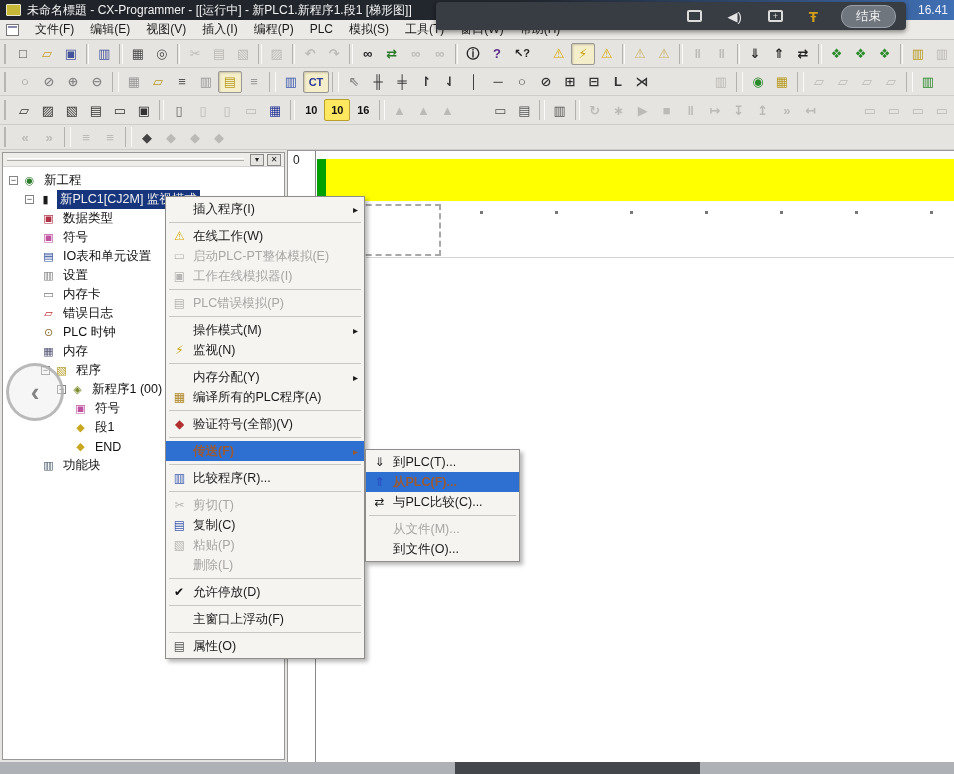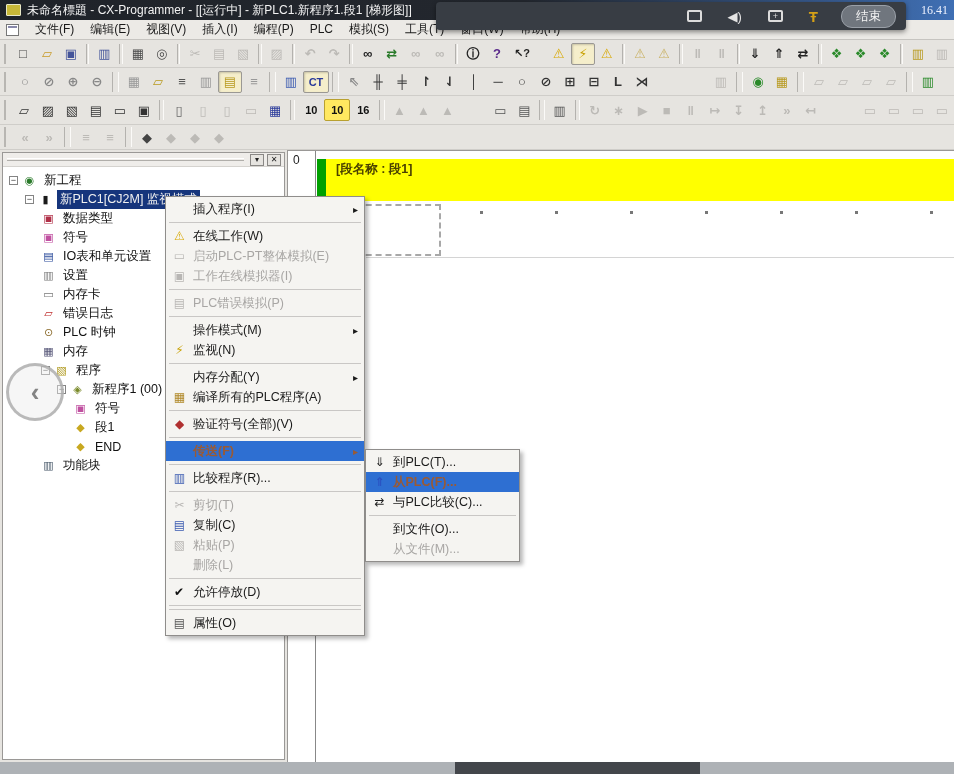--- a/index.html
+++ b/index.html
@@ -4,21 +4,21 @@
 <style>
   * { margin:0; padding:0; box-sizing:border-box; }
   html,body { width:954px; height:774px; overflow:hidden; }
   body { font-family:"Liberation Sans","DejaVu Sans",sans-serif; position:relative; background:#e6e4e0; font-size:12px; }
 
   
   #titlebar { position:absolute; left:0; top:0; width:954px; height:20px;
     background:linear-gradient(to right,#1f2329 0%,#23272e 55%,#3f6fb4 100%);
     display:flex; align-items:center; color:#f2f2f2; font-size:12px; padding:0 6px; }
   #app-icon { width:15px; height:12px; border:1px solid #e8e8c8; background:#c8b838; margin-right:6px; border-radius:1px; }
-  #titlebar .right { margin-left:auto; color:#eef2ff;font-family:Liberation Serif, serif; }
+  #titlebar .right { margin-left:auto; color:#eef2ff; }
 
   
   #menubar { position:absolute; left:0; top:20px; width:954px; height:20px;
     background:#eceae6; border-bottom:1px solid #c6c4c0; display:flex; align-items:center; padding-left:4px; }
   #doc-icon { width:13px; height:12px; border:1px solid #777; background:#fff; margin:0 8px 0 2px; position:relative; }
   #doc-icon::after { content:""; position:absolute; left:1px; top:1px; width:9px; height:2px; background:#88a; }
   .menu-item { padding:2px 8px; color:#1a1a1a; white-space:nowrap; }
 
   
   .toolbar { position:absolute; left:0; width:954px; background:#e6e4e0; border-bottom:1px solid #cfcdc9;
@@ -344,21 +344,20 @@
         </div>
       </div>
   </div>
 
   <div id="ladder-pane">
     <div id="rung-margin">
       <span>0</span>
     </div>
     <div id="section-banner">
       <span id="banner-green"></span>
-      <div class="bl">[段名称 : 段1]</div>
     </div>
     <div id="ladder-cursor"></div>
     <div id="grid-dots">
         <span class="grid-dot" style="left: 192px;"></span>
         <span class="grid-dot" style="left: 267px;"></span>
         <span class="grid-dot" style="left: 342px;"></span>
         <span class="grid-dot" style="left: 417px;"></span>
         <span class="grid-dot" style="left: 492px;"></span>
         <span class="grid-dot" style="left: 567px;"></span>
         <span class="grid-dot" style="left: 642px;"></span>
@@ -439,20 +438,23 @@
     </div>
     <div class="mi disabled">
       <span>删除(L)</span>
     </div>
     <div class="msep"></div>
     <div class="mi">
       <span class="chk">✔</span>
       <span>允许停放(D)</span>
     </div>
     <div class="msep"></div>
+    <div class="mi">
+      <span>主窗口上浮动(F)</span>
+    </div>
     <div class="msep"></div>
     <div class="mi">
       <span class="ic" style="color: rgb(85, 85, 85);">▤</span>
       <span>属性(O)</span>
     </div>
   </div>
 
 <div id="transfer-submenu" class="menu">
     <div class="mi">
       <span class="ic" style="color: rgb(34, 34, 34);">⇓</span>
@@ -460,25 +462,25 @@
     </div>
     <div class="mi hl">
       <span class="ic" style="color: rgb(42, 80, 192);">⇑</span>
       <span>从PLC(F)...</span>
     </div>
     <div class="mi">
       <span class="ic" style="color: rgb(34, 34, 34);">⇄</span>
       <span>与PLC比较(C)...</span>
     </div>
     <div class="msep"></div>
+    <div class="mi disabled">
+      <span>从文件(M)...</span>
+    </div>
     <div class="mi">
       <span>到文件(O)...</span>
-    </div>
-    <div class="mi disabled">
-      <span>从文件(M)...</span>
     </div>
   </div>
 
 <div id="overlay-bar">
   <span class="sp"></span>
   <span class="ov-ic">
       <span class="ov-box"></span>
     </span>
   <span class="ov-ic">◀)</span>
   <span class="ov-ic">

